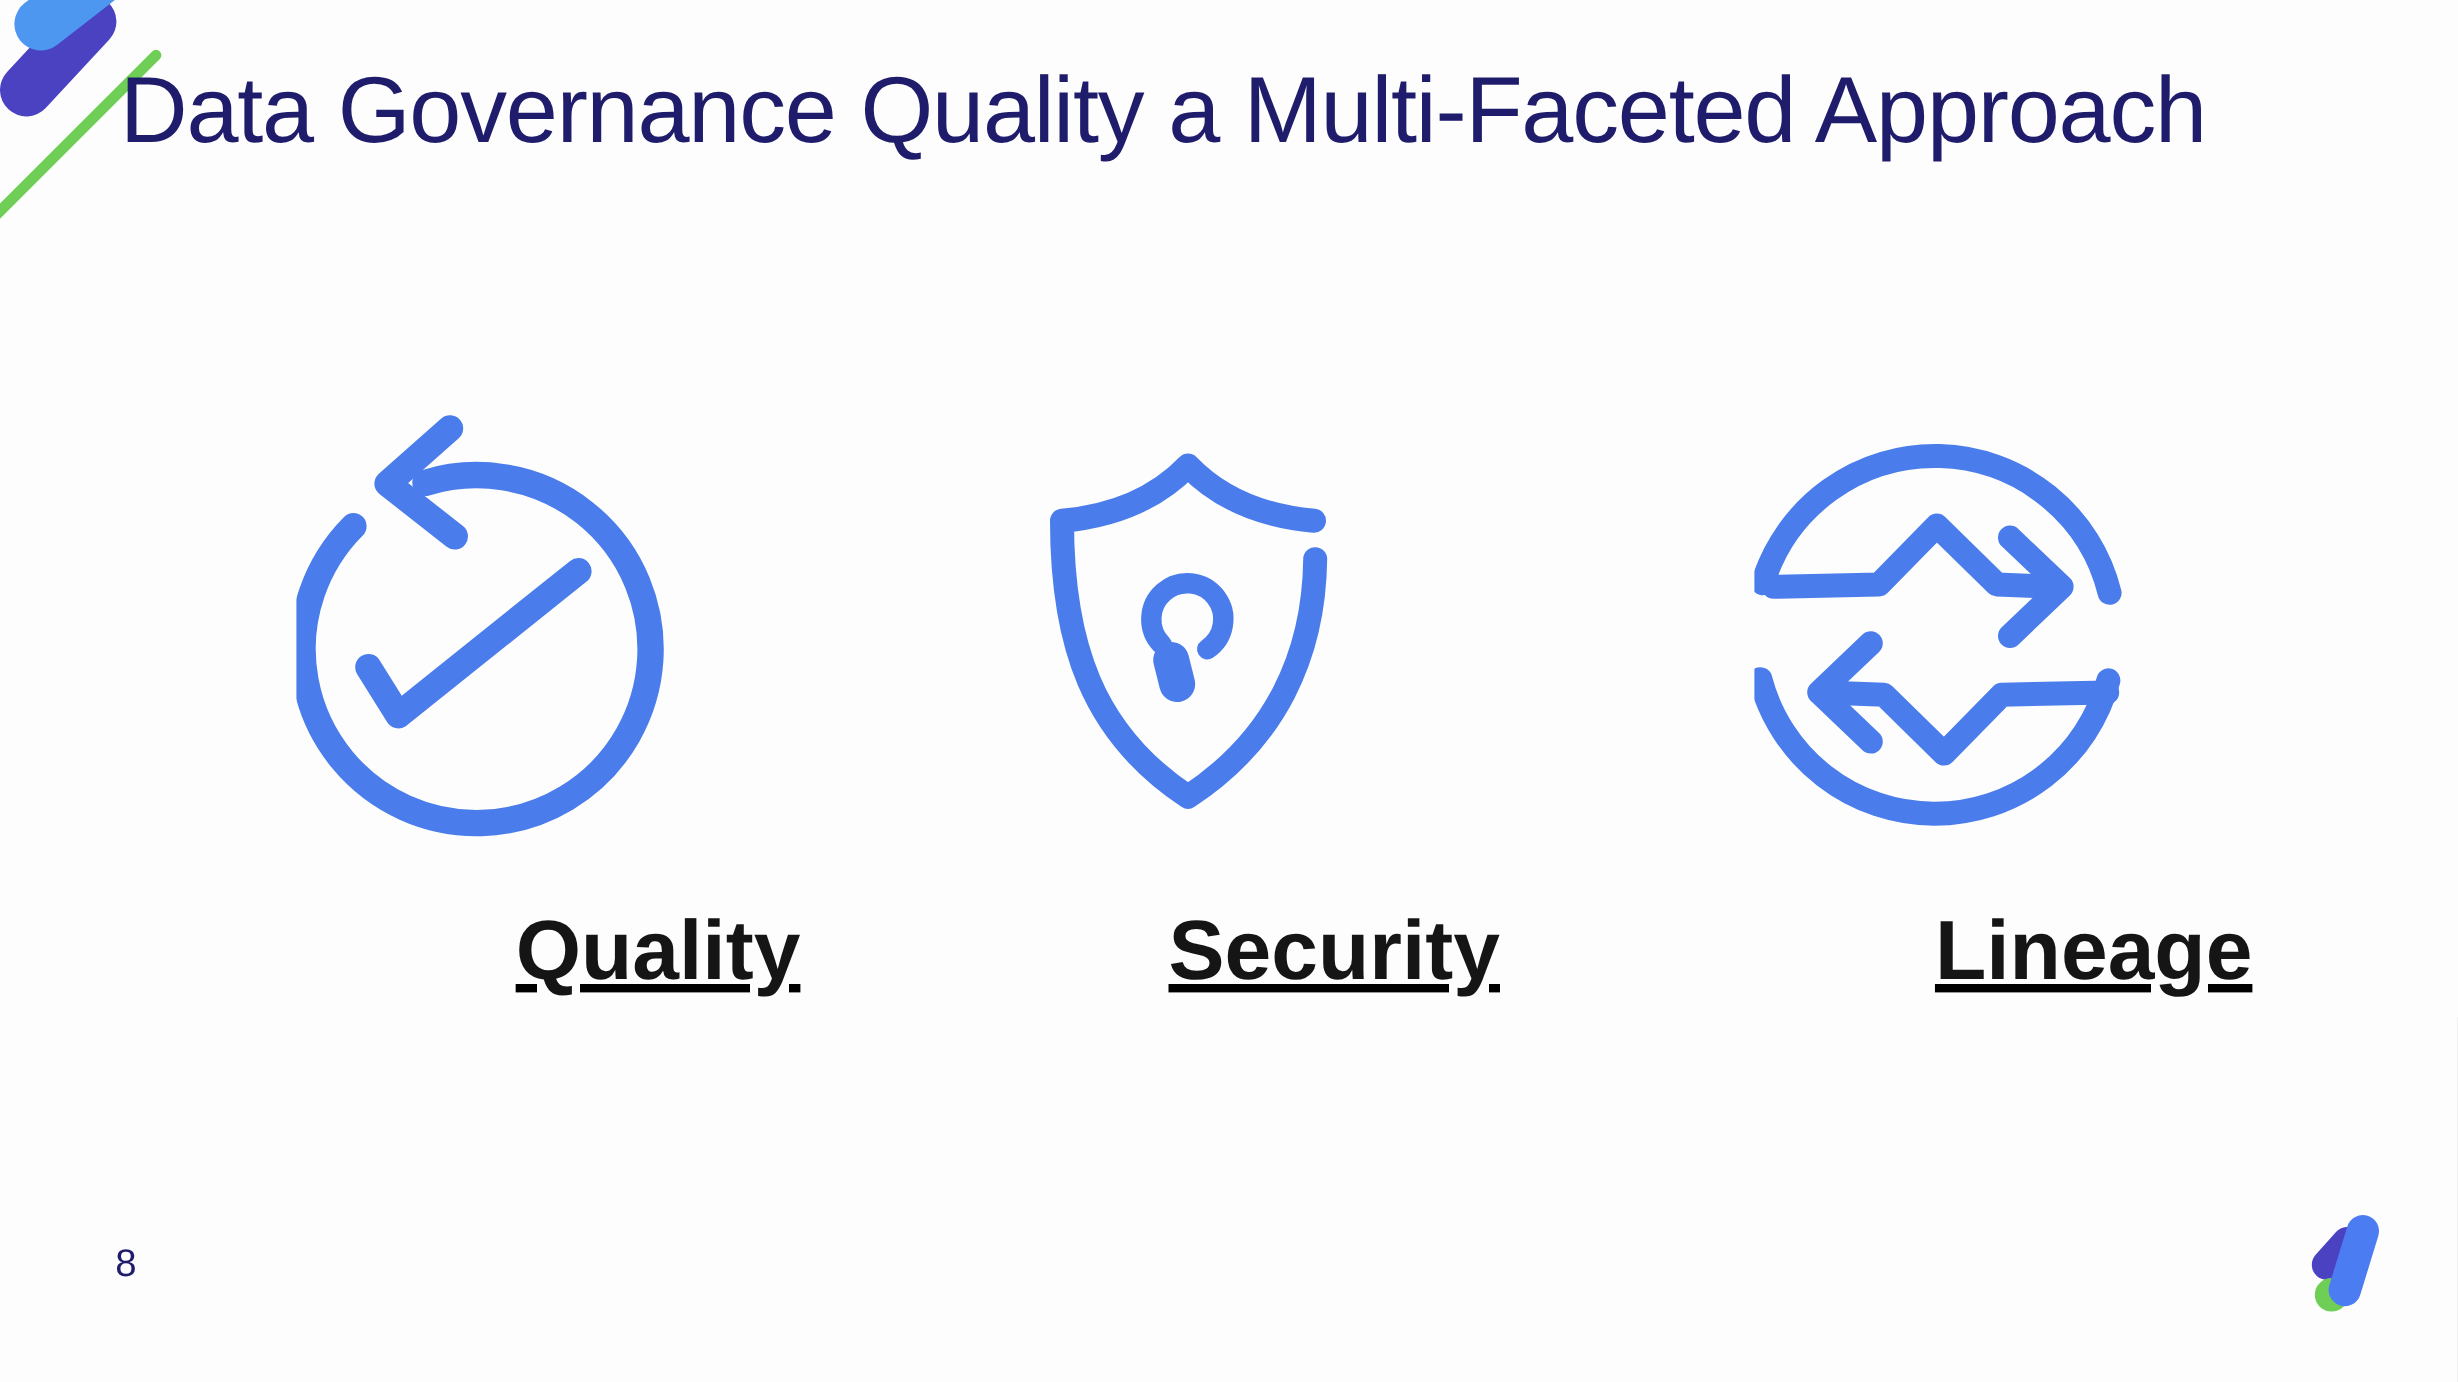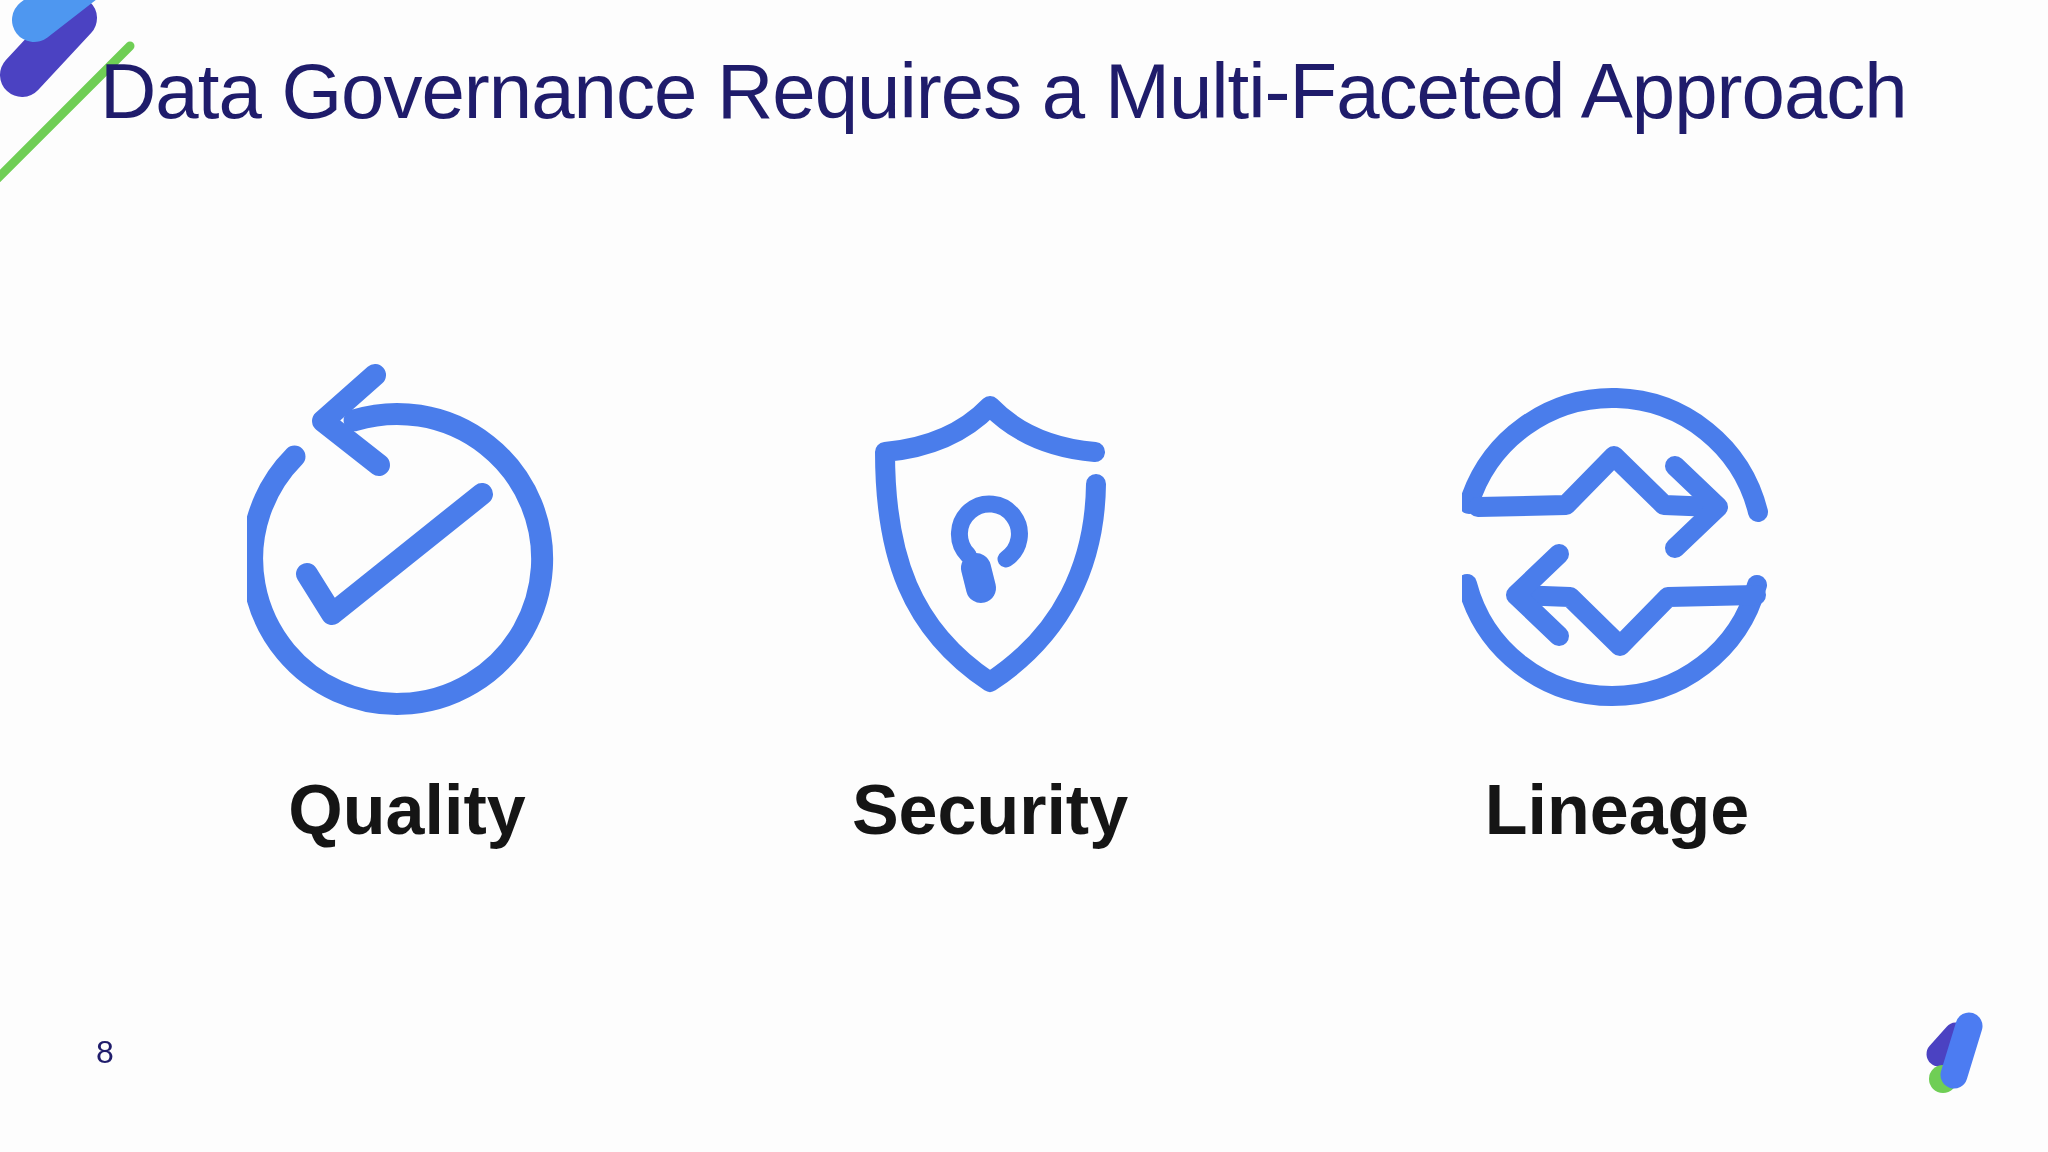--- a/index.html
+++ b/index.html
@@ -9,21 +9,21 @@
     background:var(--background,#FDFDFD);
     overflow:hidden;
     font-family:"Liberation Sans",sans-serif;
   }
   .corner-accent{position:absolute;left:0;top:0;width:260px;height:260px;}
   .slide-title{
     position:absolute;left:100px;top:46px;margin:0;
     font-size:78px;font-weight:400;letter-spacing:-1px;
     color:var(--title,#1F1C6B);white-space:nowrap;
   }
-  .feature{position:absolute;top:344px;width:520px;text-align:center;}
+  .feature{position:absolute;top:326px;width:520px;text-align:right;text-decoration:underline;}
   .feature-quality{left:147px;}
   .feature-security{left:730px;}
   .feature-lineage{left:1357px;}
   .icon-box{height:400px;display:flex;align-items:center;justify-content:center;}
   .feature-label{
     margin-top:26px;
     font-size:70px;font-weight:700;color:var(--label,#151515);
   }
   .icon-stroke{
     fill:none;stroke:var(--icon-blue,#4A7DEB);
@@ -47,21 +47,21 @@
 <body>
 
 <div class="slide">
 
   <svg class="corner-accent" viewBox="0 0 260 260">
     <line class="deco-line stroke-indigo" x1="22" y1="75" x2="75" y2="18" stroke-width="44"></line>
     <line class="deco-line stroke-lightblue" x1="34" y1="20" x2="96" y2="-28" stroke-width="44"></line>
     <line class="deco-line stroke-green" x1="130" y1="46" x2="-6" y2="182" stroke-width="9"></line>
   </svg>
 
-  <h1 class="slide-title">Data Governance Requires a Multi-Faceted Approach</h1>
+  <h1 class="slide-title">Data Governance Quality a Multi-Faceted Approach</h1>
 
   <section class="feature feature-quality">
     <div class="icon-box">
       <svg width="320" height="370" viewBox="0 0 320 370">
         <path class="icon-stroke sw22" d="M 107.6 61.3 A 145 145 0 1 1 47.5 97.5"></path>
         <path class="icon-stroke sw22" d="M 128 16 L 76 62 L 132 106"></path>
         <path class="icon-stroke sw22" d="M 60 215 L 85 255 L 235 135"></path>
       </svg>
     </div>
     <div class="feature-label">Quality</div>

